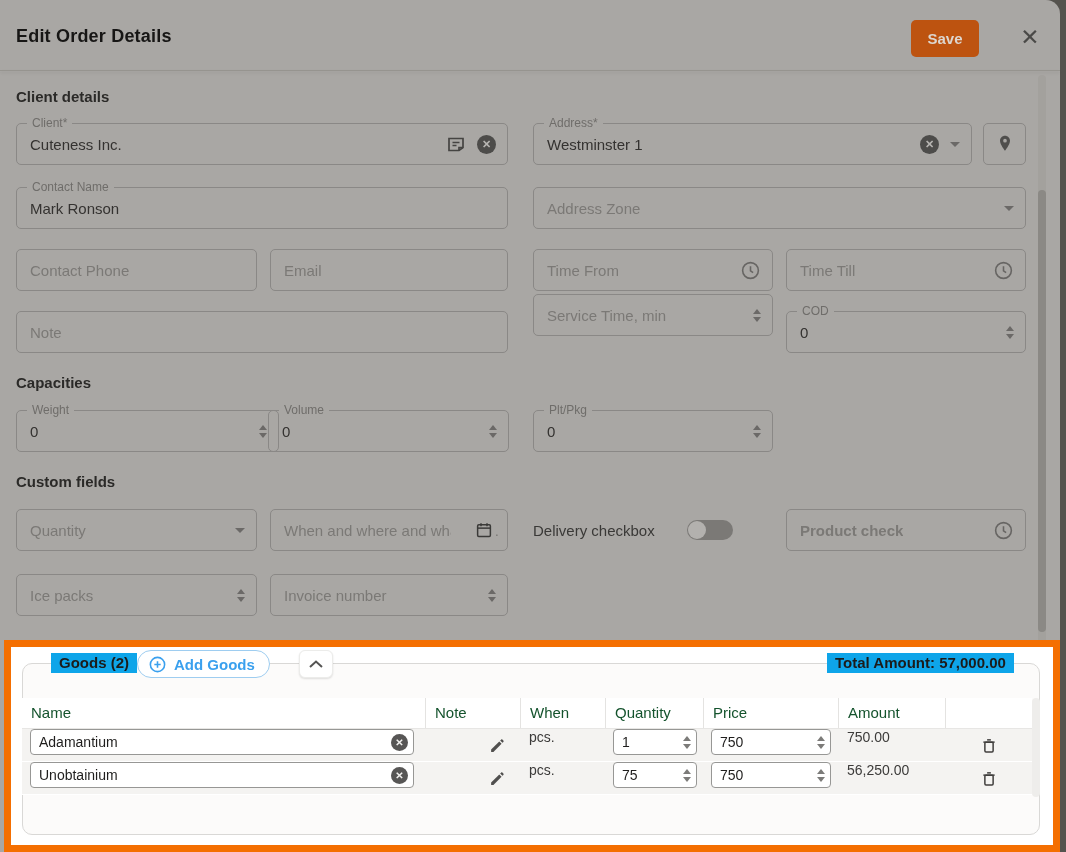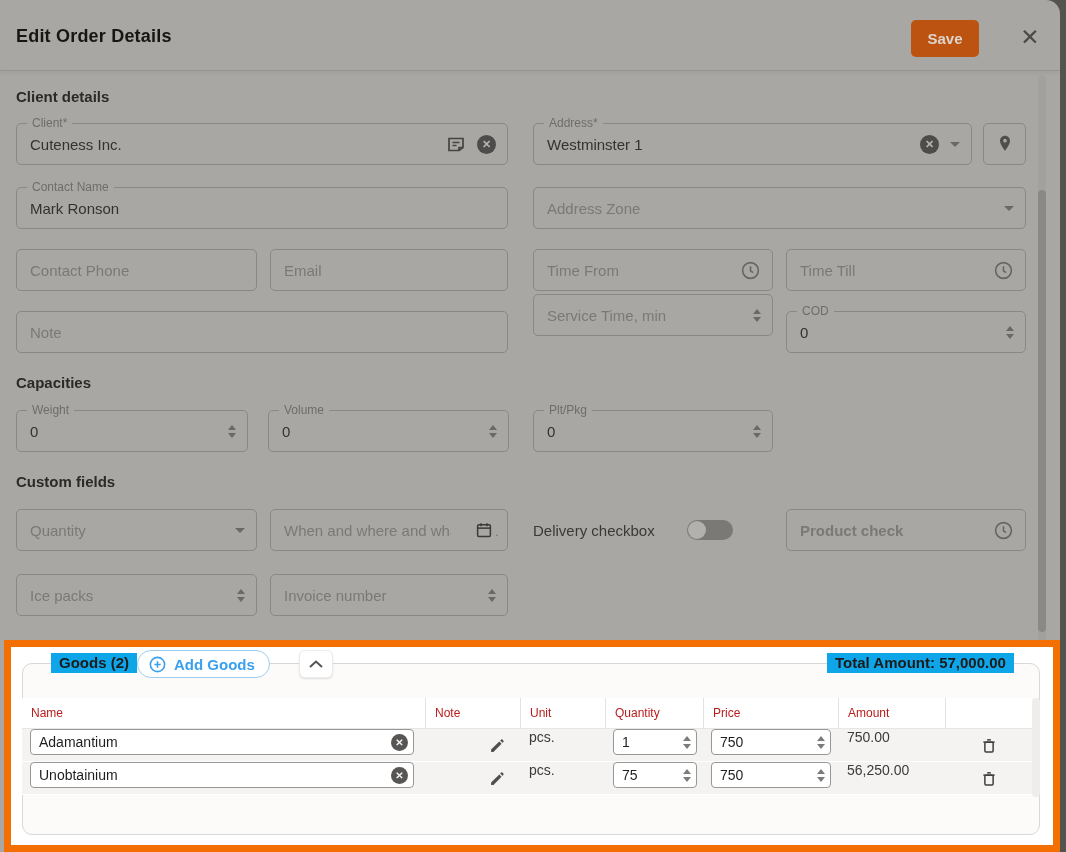--- a/index.html
+++ b/index.html
@@ -63,21 +63,21 @@
   .add-pill { position:absolute; left:126px; top:3px; height:28px; padding:0 14px 0 10px;
               background:#ffffff; border:1px solid #9ecdf0; border-radius:15px;
               display:flex; align-items:center; gap:7px; color:#3aa0ee; font-size:15px; font-weight:bold; cursor:pointer; }
   .collapse-btn { position:absolute; left:288px; top:3px; width:34px; height:28px; background:#ffffff;
                   border:1px solid #ececea; border-radius:6px; box-shadow:0 1px 2px rgba(0,0,0,.12);
                   display:flex; align-items:center; justify-content:center; cursor:pointer; }
 
   .gtable { position:absolute; left:11px; top:51px; width:1010px; }
   .gr { display:flex; width:1010px; }
   .ghead { height:31px; background:#ffffff; border-bottom:1px solid #e7e6e4; }
-  .ghead .gc { font-size:12px; color:#b91c1c; line-height:30px; padding-left:9px;
+  .ghead .gc { font-size:15px; color:#14532d; line-height:30px; padding-left:9px;
                border-left:1px solid #e4e3e1; }
   .ghead .gc:first-child { border-left:none; }
   .grow { height:33px; background:#f4f3f1; border-bottom:1px solid #ffffff; }
   .gc { overflow:hidden; white-space:nowrap; }
   .c-name{width:403px;} .c-note{width:95px;} .c-unit{width:85px;} .c-qty{width:98px;}
   .c-price{width:135px;} .c-amt{width:107px;} .c-act{width:87px;}
 
   .tinput { position:relative; height:26px; background:#ffffff; border:1px solid #979795; border-radius:4px;
             display:flex; align-items:center; font-size:14px; color:#1f1e1d; padding-left:8px; }
   .name-in { margin-left:8px; width:384px; }
@@ -198,21 +198,21 @@
       <span class="right">
           <span class="spin">
             <i class="up"></i>
             <i class="dn"></i>
           </span>
         </span>
     </div>
 
     <div class="sec-h" style="left:16px; top:374px;">Capacities</div>
 
-    <div class="fld" style="left:16px; top:410px; width:232px;">
+    <div class="fld" style="left:16px; top:410px; width:263px;">
       <span class="lbl">Weight</span>
       <span class="val">0</span>
       <span class="right">
           <span class="spin">
             <i class="up"></i>
             <i class="dn"></i>
           </span>
         </span>
     </div>
     <div class="fld" style="left:268px; top:410px; width:241px;">
@@ -316,21 +316,21 @@
             </svg>
         </span>
       </div>
 
       <div class="gl" style="left:816px; top:6px;">Total Amount: 57,000.00</div>
 
       <div class="gtable">
         <div class="gr ghead">
           <div class="gc c-name">Name</div>
           <div class="gc c-note">Note</div>
-          <div class="gc c-unit">Unit</div>
+          <div class="gc c-unit">When</div>
           <div class="gc c-qty">Quantity</div>
           <div class="gc c-price">Price</div>
           <div class="gc c-amt">Amount</div>
           <div class="gc c-act"></div>
         </div>
 
         <div class="gr grow">
           <div class="gc c-name">
             <div class="tinput name-in">
               <span>Adamantium</span>

